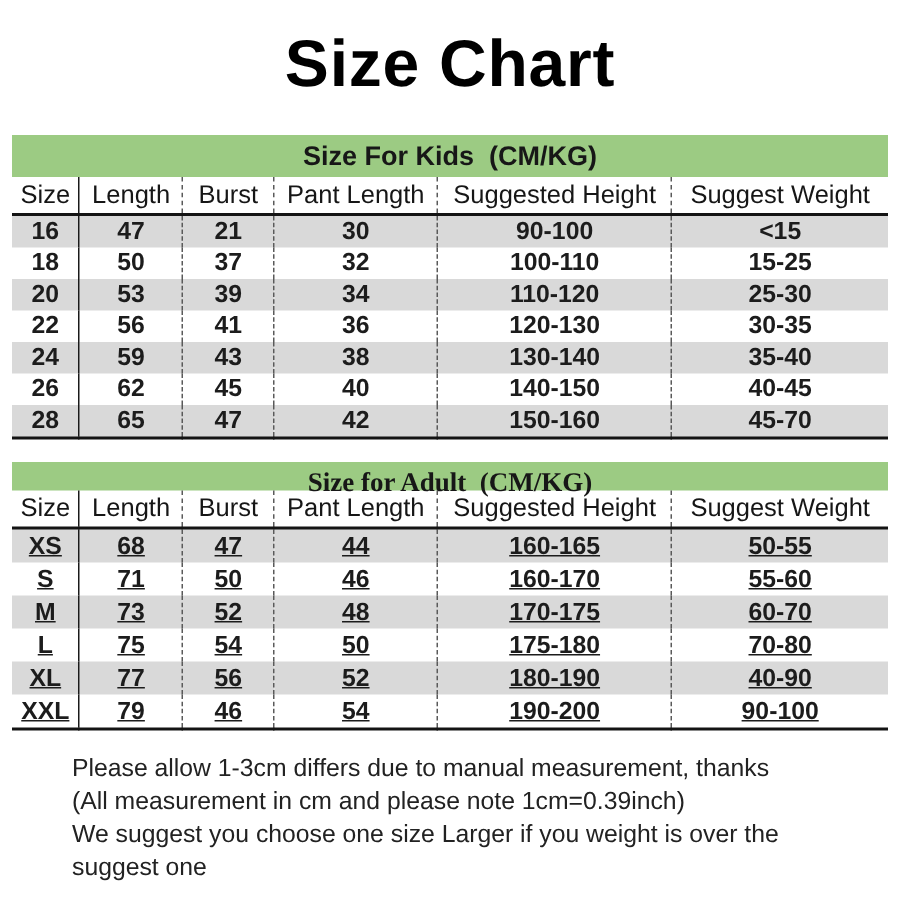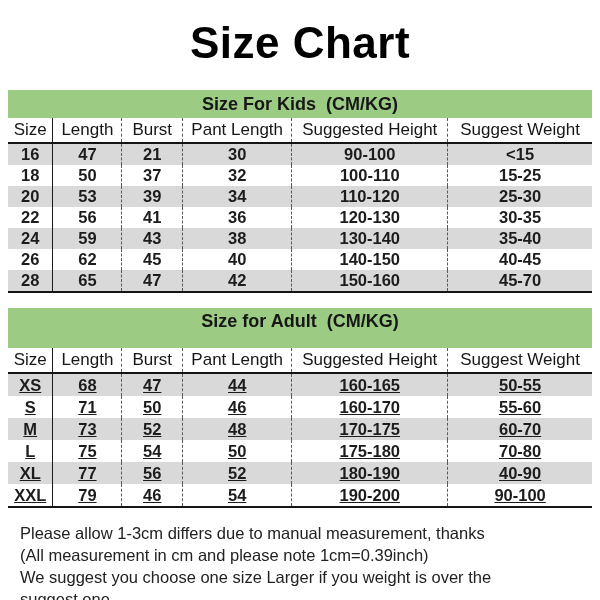--- a/index.html
+++ b/index.html
@@ -26,21 +26,21 @@
   .band {
     height: 28px;
     line-height: 28px;
     background: #9ccb83;
     text-align: center;
     font-size: 18px;
     font-weight: 700;
     color: #171717;
     white-space: pre;
   }
-  .band.adult { margin-top: 15px; height: 40px; line-height: 27px; }
+  .band.adult { margin-top: 15px; height: 19px; line-height: 27px; font-family: Liberation Serif, serif; }
   table {
     width: 100%;
     border-collapse: collapse;
     table-layout: fixed;
   }
   th {
     height: 24px;
     font-size: 17px;
     font-weight: 400;
     text-align: center;
@@ -55,21 +55,21 @@
     padding: 0;
     color: #1c1c1c;
   }
   table.adult td { height: 22px; text-decoration: underline; }
   thead tr { border-bottom: 2px solid #141414; }
   tbody tr:last-child { border-bottom: 2px solid #141414; margin-left: 23px; }
   tbody tr:nth-child(odd) { background: #d9d9d9; }
   th + th, td + td { border-left: 1px dashed #5a5a5a; }
   th:nth-child(2), td:nth-child(2) { border-left: 1.5px solid #1a1a1a; }
   .footer {
-    margin: 14px 48px 0 20px;
+    margin: 14px 48px 0 48px;
     font-size: 16.5px;
     line-height: 22px;
     color: #222222;
   }
 </style>
 </head>
 <body>
 
 <div class="page">
 

